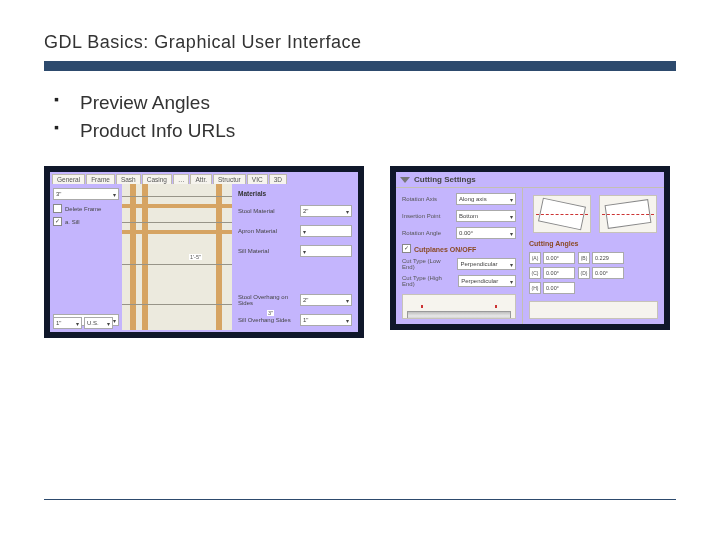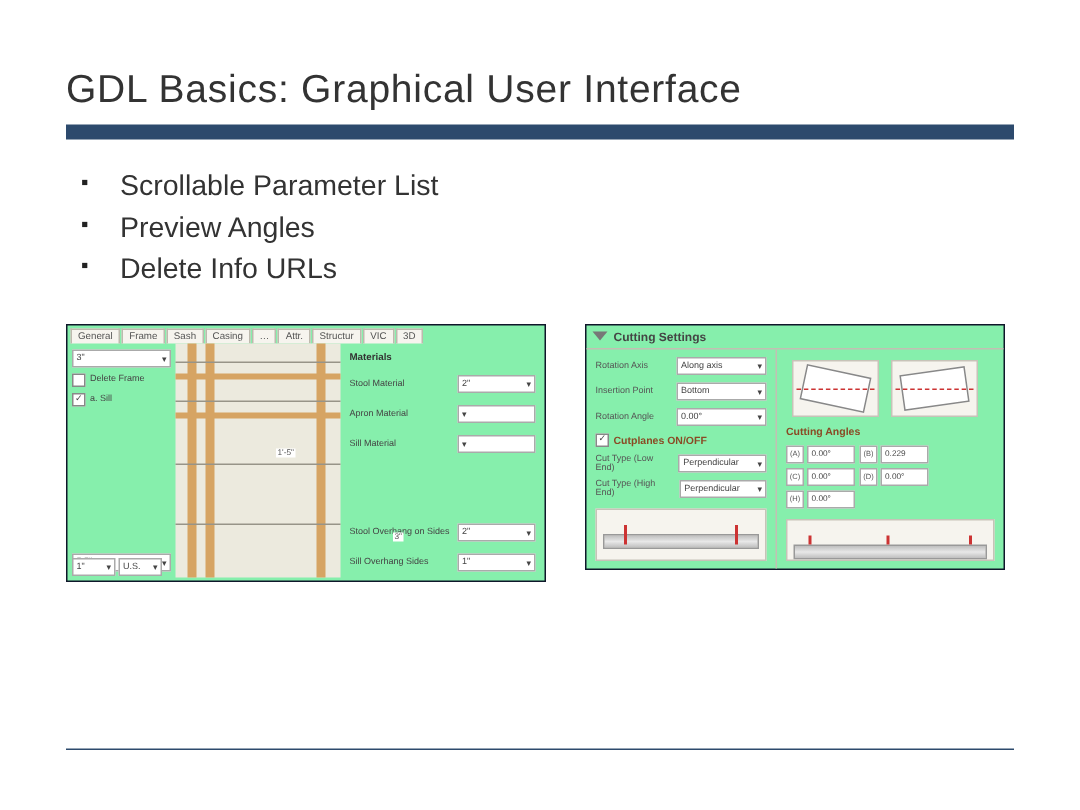--- a/index.html
+++ b/index.html
@@ -1,23 +1,23 @@
 <!DOCTYPE html>
 <html><head>
 <meta charset="utf-8">
 <style>
   html,body{margin:0;padding:0;width:720px;height:540px;background:#fff;font-family:Verdana,Geneva,sans-serif;color:#333}
   .slide{box-sizing:border-box;padding:32px 44px 20px 44px;width:720px;height:540px;position:relative}
-  .title{font-size:26px;font-weight:400;color:#333;margin:12px 0 8px 0;letter-spacing:.5px}
+  .title{font-size:18px;font-weight:400;color:#333;margin:0 0 8px 0;letter-spacing:.5px}
   .rule{height:10px;background:#2d4a6d;margin-bottom:18px}
   .bullets{margin:0 0 22px 10px;padding:0;list-style:none}
   .bullets li{font-size:19px;color:#333;line-height:1.45;padding-left:26px;position:relative}
   .bullets li::before{content:"▪";position:absolute;left:0;top:0;color:#222;font-size:14px}
   .shots{display:flex;gap:26px;align-items:flex-start}
-  .shot{background:#86efac;border:1px solid #0f172a;box-sizing:border-box;position:relative;font-family:Tahoma,Arial,sans-serif;font-size:7px;color:#444}
+  .shot{background:#c4b5fd;border:6px solid #0f172a;box-sizing:border-box;position:relative;font-family:Tahoma,Arial,sans-serif;font-size:7px;color:#444}
   .shot-a{width:320px;height:172px}
   .shot-b{width:280px;height:164px}
   
   .tabs{display:flex;gap:1px;padding:2px 2px 0 2px}
   .tabs span{background:#f6f4ee;border:1px solid #bdb9ad;border-bottom:none;padding:1px 4px;font-size:6.5px;color:#555}
   .sa-body{display:flex;height:calc(100% - 14px)}
   .sa-left{width:66px;padding:4px 3px;display:flex;flex-direction:column;gap:4px}
   .smallselect{background:#fff;border:1px solid #aaa;height:10px;font-size:6px;padding:0 2px;display:flex;align-items:center;justify-content:space-between}
   .smallselect::after{content:"▾";font-size:6px;color:#444}
   .cb{display:flex;align-items:center;gap:3px;font-size:6px}
@@ -68,23 +68,22 @@
   .footrule{position:absolute;left:44px;right:44px;bottom:40px;border-top:1px solid #2d4a6d}
 </style>
 </head>
 <body>
 
 <div class="slide">
   <h1 class="title">GDL Basics: Graphical User Interface</h1>
   <div class="rule"></div>
 
   <ul class="bullets">
-    <li>Scrollable Parameter List</li>
     <li>Preview Angles</li>
-    <li>Delete Info URLs</li>
+    <li>Product Info URLs</li>
   </ul>
 
   <div class="shots">
 
     <div class="shot shot-a">
       <div class="tabs">
         <span>General</span>
         <span>Frame</span>
         <span>Sash</span>
         <span>Casing</span>

